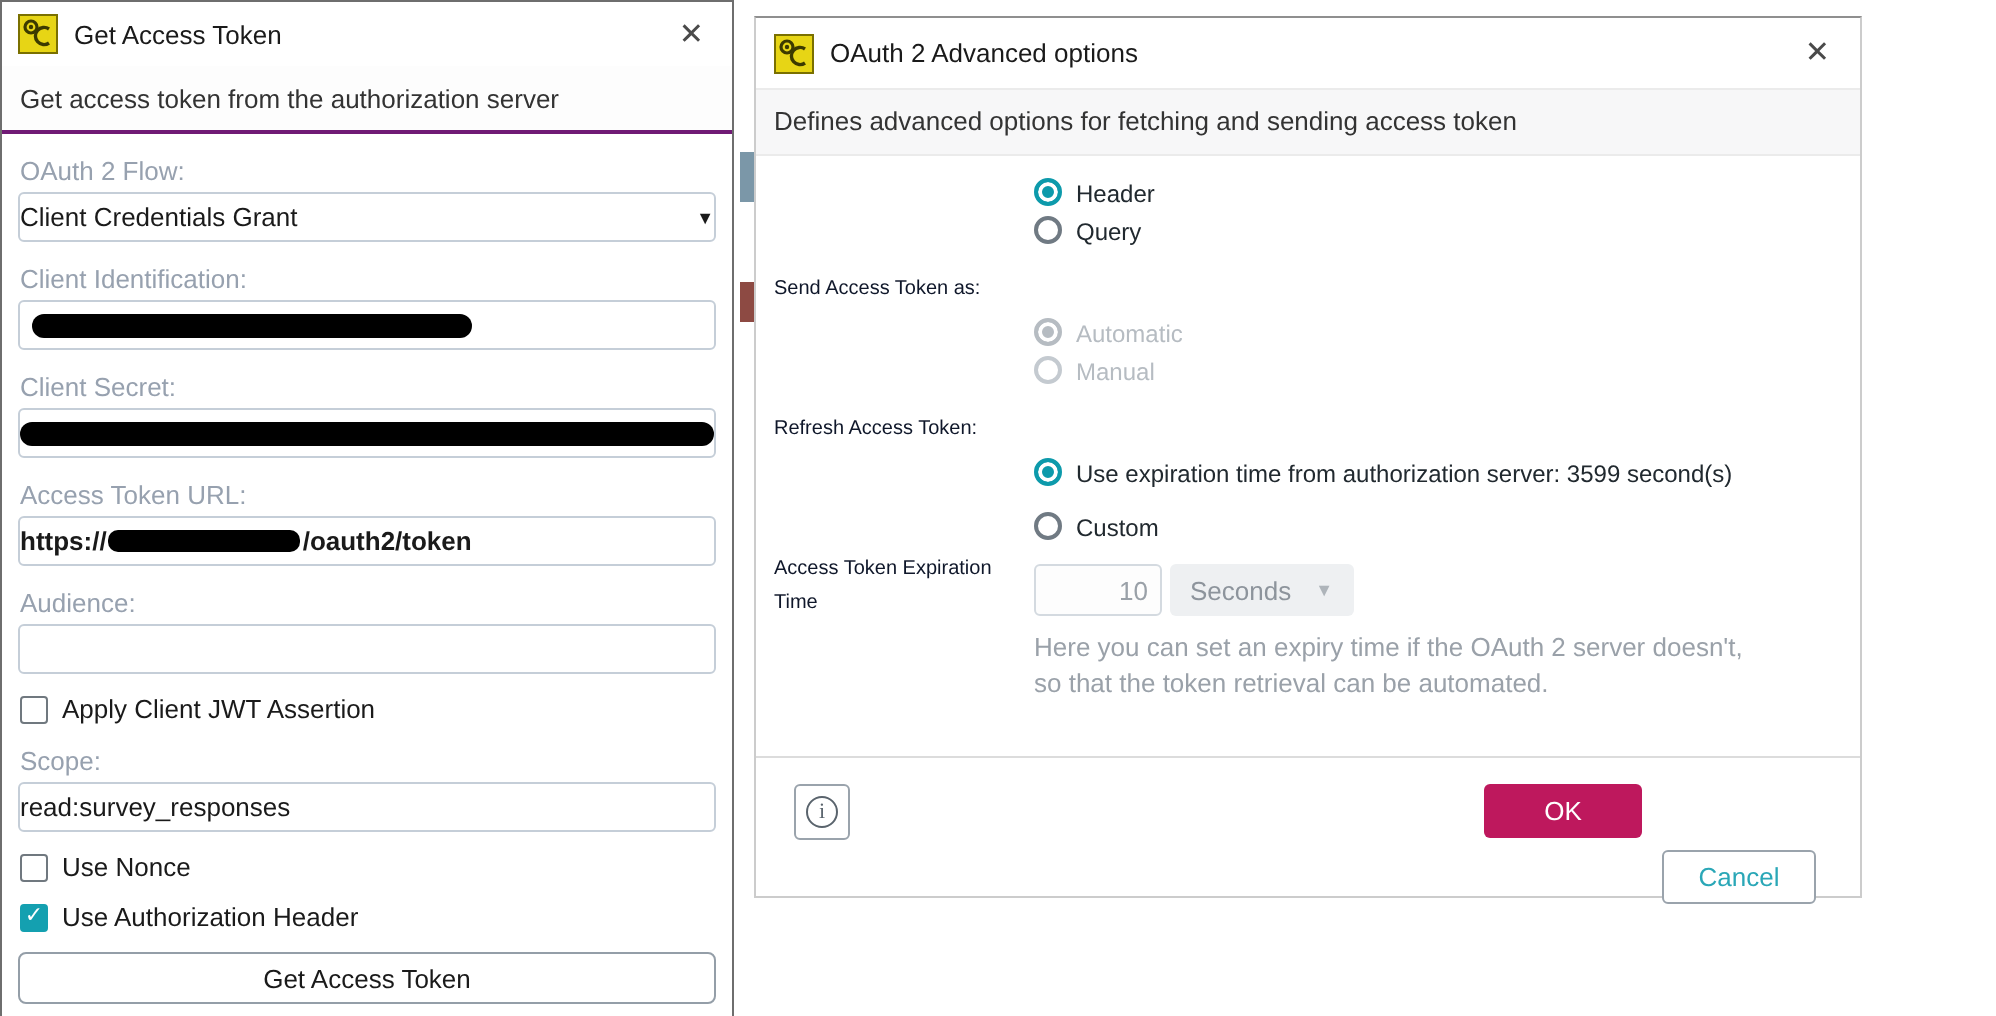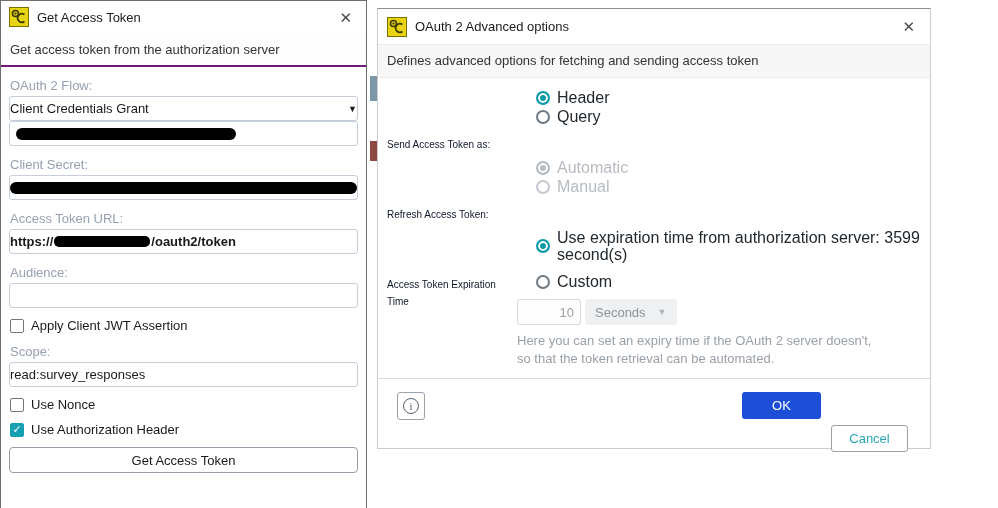--- a/index.html
+++ b/index.html
@@ -55,22 +55,22 @@
                background:#fff; border:1px solid #cccccc; border-top-color:#8f8f8f; }
   .right-dlg .titlebar { height:35px; padding:0 9px; }
   .subtitle-r { height:34px; line-height:32px; background:#f7f7f8;
                 border-top:1px solid #ebebeb; border-bottom:1px solid #ebebeb;
                 padding:0 9px; font-size:13px; color:#333; }
   .r-body { padding:11px 9px 0; }
   .form-row { display:flex; margin-bottom:6px; }
   .row-label { width:130px; flex:none; font-size:10px; color:#0f172a;
                line-height:17px; padding-top:1px;margin-top:46px; }
   .row-content { display:flex; flex-direction:column; gap:2px; }
-  .radio-row { display:flex; align-items:center; gap:7px; font-size:16px;
-               color:#21292f; line-height:17px; cursor:default;margin-left:19px; }
+  .radio-row { display:flex; gap:7px; font-size:12px;
+               color:#21292f; line-height:17px; cursor:default; }
   .radio { width:14px; height:14px; border-radius:50%; flex:none; background:#fff; }
   .radio.sel { border:2px solid #0d9aab; background:#0d9aab;
                box-shadow:inset 0 0 0 2px #fff; }
   .radio.unsel { border:2px solid #707a83; }
   .radio.dis-sel { border:2px solid #b6bcc2; background:#b6bcc2;
                    box-shadow:inset 0 0 0 2px #fff; }
   .radio.dis-unsel { border:2px solid #c4cad0; }
   .dis-label { color:#b6bcc2; }
   .custom-row { display:flex; align-items:center; gap:4px; margin:7px 0 5px; }
   .num-input { width:64px; height:26px; border:1px solid #d4dae0; border-radius:3px;
@@ -85,21 +85,21 @@
             border-top:1px solid #dcdcdc; display:flex; align-items:flex-start;
             padding:13px 22px 0 19px; }
   .info-btn { width:28px; height:28px; border:1px solid #9aa3ac; border-radius:3px;
               background:#fff; display:flex; align-items:center;
               justify-content:center; cursor:default; }
   .info-circle { width:16px; height:16px; border:1px solid #5a646d;
                  border-radius:50%; font-size:11px; color:#5a646d; display:flex;
                  align-items:center; justify-content:center;
                  font-family:"Liberation Serif", serif; }
   .btn-group { margin-left:auto; display:flex; gap:10px; }
-  .ok-btn { width:79px; height:27px; background:#1d4ed8; color:#fff; border:none;
+  .ok-btn { width:79px; height:27px; background:#be185d; color:#fff; border:none;
             border-radius:3px; font-size:13px; font-family:inherit; cursor:default; }
   .cancel-btn { width:77px; height:27px; background:#fff; color:#2aa7b7;
                 border:1px solid #9aa3ac; border-radius:3px; font-size:13px;
                 font-family:inherit; cursor:default;margin-top:33px; }
 </style>
 </head>
 <body>
 
 <div class="stage">
 
@@ -118,20 +118,21 @@
     </div>
     <div class="subtitle-l">Get access token from the authorization server</div>
 
     <div class="l-body">
       <div class="f-label">OAuth 2 Flow:</div>
       <div class="inputbox selectbox">
         <span>Client Credentials Grant</span>
         <span class="dd-arrow">▼</span>
       </div>
 
+      <div class="f-label">Client Identification:</div>
       <div class="inputbox">
         <div class="redact redact-id"></div>
       </div>
 
       <div class="f-label">Client Secret:</div>
       <div class="inputbox">
         <div class="redact redact-secret"></div>
       </div>
 
       <div class="f-label">Access Token URL:</div>

